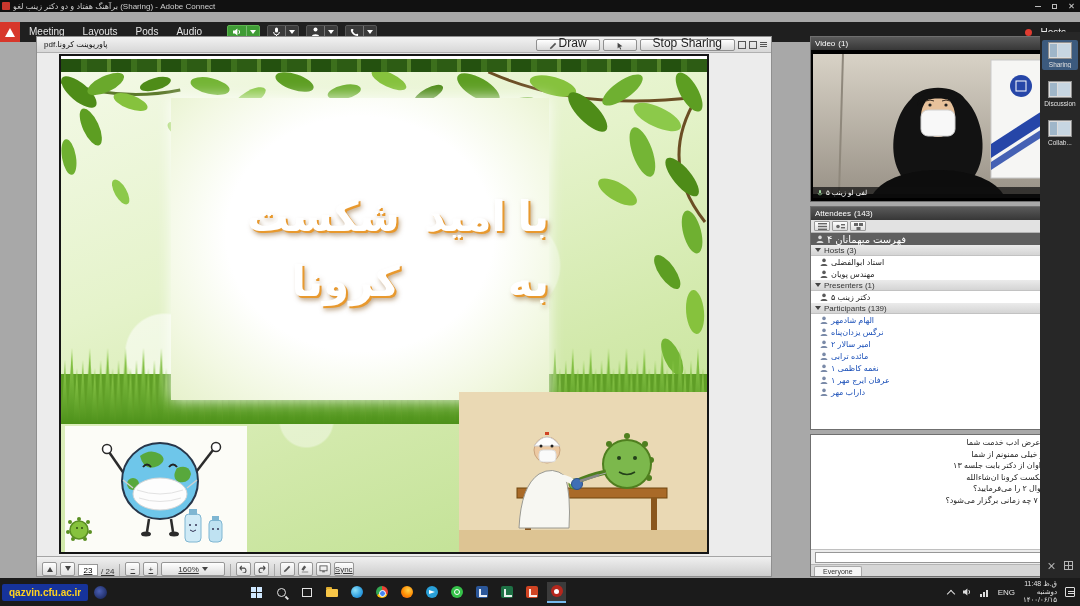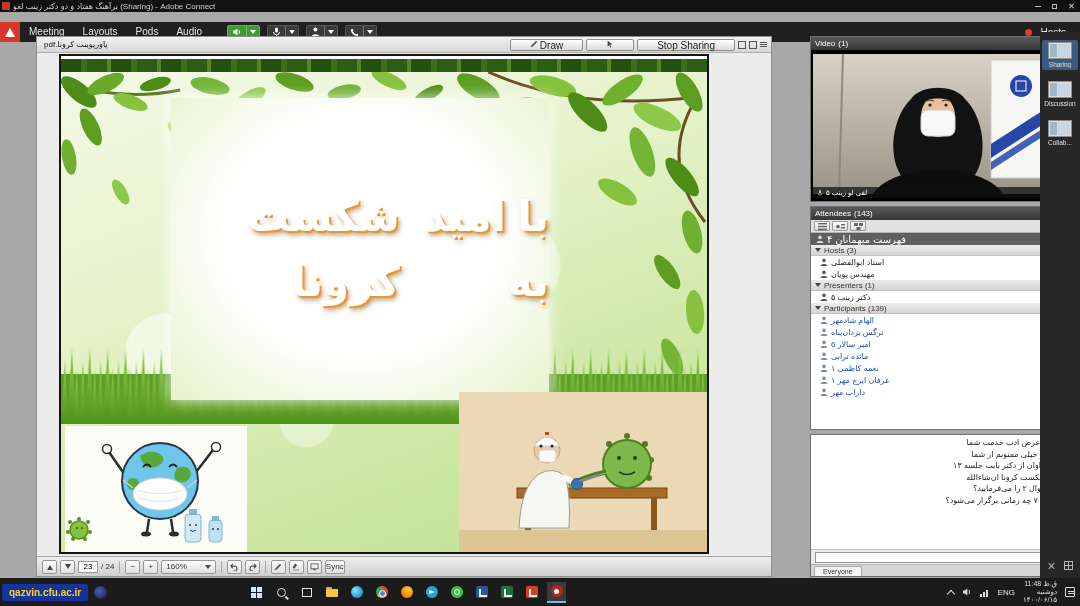--- a/index.html
+++ b/index.html
@@ -37,21 +37,21 @@
   .rec-dot{width:7px;height:7px;border-radius:50%;background:#e03c31;}
 
   
   .share-pod{position:absolute;left:36px;top:36px;width:736px;height:541px;background:#dcdcdc;
     border:1px solid #8f8f8f;display:flex;flex-direction:column;}
   .share-hdr{height:16px;background:linear-gradient(#f2f2f2,#d7d7d7);border-bottom:1px solid #b0b0b0;
     display:flex;align-items:center;font-size:8px;color:#111;padding:0 4px;gap:20px;}
   .fname{direction:rtl;padding:0 3px;}
   .hdr-right{margin-left:auto;display:flex;align-items:center;gap:3px;}
   .hbtn{height:12px;border:1px solid #8f8f8f;background:linear-gradient(#fff,#dadada);border-radius:2px;
-    font-size:10px;display:flex;align-items:flex-start;gap:2px;padding:0 19px;color:#222;}
+    font-size:12px;display:flex;align-items:flex-end;gap:2px;padding:0 12px;color:#222;}
   .fs-box{width:8px;height:8px;border:1px solid #555;}
   .menu-lines{width:7px;height:1px;background:#555;box-shadow:0 2px 0 #555,0 4px 0 #555;margin-bottom:4px;}
   .menu-lines.light{background:#ddd;box-shadow:0 2px 0 #ddd,0 4px 0 #ddd;}
 
   .stage{flex:1;background:#ececec;position:relative;overflow:hidden;}
   .slide{position:absolute;left:22px;top:1px;width:650px;height:500px;border:2px solid #151515;background:#fff;overflow:hidden;}
   .bamboo{position:absolute;left:0;top:3px;width:100%;height:13px;
     background:repeating-linear-gradient(90deg,#24510f 0 20px,#3c6f1c 20px 26px,#2d5c14 26px 46px,#55842a 46px 50px);}
   .scene{position:absolute;left:0;top:16px;width:100%;height:484px;overflow:hidden;
     background:
@@ -65,28 +65,28 @@
     background:radial-gradient(ellipse at 50% 45%, #ffffff 50%, #f2f8e2 78%, #e6f1cb 100%);
     box-shadow:0 0 14px rgba(255,255,255,.9);display:flex;flex-direction:row;align-items:center;
     justify-content:center;direction:rtl;}
   .slogan{font-size:42px;font-weight:bold;color:#fff;line-height:1.55;
     text-shadow:2px 2px 0 #e8992e, 3px 4px 5px rgba(120,70,10,.5);}
   .grass{position:absolute;left:0;top:276px;width:100%;height:76px;}
   .earth-box{position:absolute;left:4px;top:354px;width:182px;height:126px;background:#fcfcf7;}
   .doctor-box{position:absolute;left:398px;top:320px;width:250px;height:164px;background:#ead9b4;}
 
   .share-toolbar{height:20px;background:linear-gradient(#f0f0f0,#cdcdcd);border-top:1px solid #a5a5a5;
-    display:flex;align-items:center;gap:3px;padding:0 5px;font-size:8px;color:#333;}
+    display:flex;align-items:flex-end;gap:3px;padding:0 5px;font-size:8px;color:#333;text-decoration:underline;}
   .tbtn{min-width:15px;height:14px;border:1px solid #979797;background:linear-gradient(#fefefe,#dedede);
     border-radius:2px;display:flex;align-items:center;justify-content:center;font-size:8px;color:#333;}
   .page-box{width:20px;height:12px;border:1px solid #979797;background:#fff;text-align:center;font-size:8px;}
   .sep{width:1px;height:12px;background:#a8a8a8;margin:0 2px;}
   .arr-up{width:0;height:0;border:3px solid transparent;border-bottom:5px solid #444;margin-bottom:2px;}
   .arr-dn{width:0;height:0;border:3px solid transparent;border-top:5px solid #444;margin-top:2px;}
-  .zoom-btn{display:flex;align-items:center;gap:18px;padding:0 4px;}
+  .zoom-btn{display:flex;align-items:center;gap:3px;padding:0 16px;}
 
   
   .pod{position:absolute;left:778px;width:308px;background:#84cc16;border:1px solid #6f6f6f;
     display:flex;flex-direction:column;margin-left:32px;}
   .pod-title{height:13px;background:linear-gradient(#5a5a5a,#373737);color:#fff;font-size:8px;
     display:flex;align-items:center;padding:0 4px;gap:3px;flex:none;}
   .pod-title .right{margin-left:auto;display:flex;align-items:center;gap:5px;color:#ccc;}
   .faded{opacity:.55;}
 
   .video-body{flex:1;background:#000;position:relative;overflow:hidden;}
@@ -613,21 +613,21 @@
             <circle cx="4" cy="2.4" r="1.8" fill="#7a8aa8"></circle>
             <path d="M0.6 8C0.6 5.4 7.4 5.4 7.4 8Z" fill="#7a8aa8"></path>
           </svg>
         <span>نرگس یزدان‌پناه</span>
       </div>
       <div class="att-row participant">
         <svg width="8" height="8" viewBox="0 0 8 8">
             <circle cx="4" cy="2.4" r="1.8" fill="#7a8aa8"></circle>
             <path d="M0.6 8C0.6 5.4 7.4 5.4 7.4 8Z" fill="#7a8aa8"></path>
           </svg>
-        <span>امیر سالار 6</span>
+        <span>امیر سالار ۲</span>
       </div>
       <div class="att-row participant">
         <svg width="8" height="8" viewBox="0 0 8 8">
             <circle cx="4" cy="2.4" r="1.8" fill="#7a8aa8"></circle>
             <path d="M0.6 8C0.6 5.4 7.4 5.4 7.4 8Z" fill="#7a8aa8"></path>
           </svg>
         <span>مائده ترابی</span>
       </div>
       <div class="att-row participant">
         <svg width="8" height="8" viewBox="0 0 8 8">

